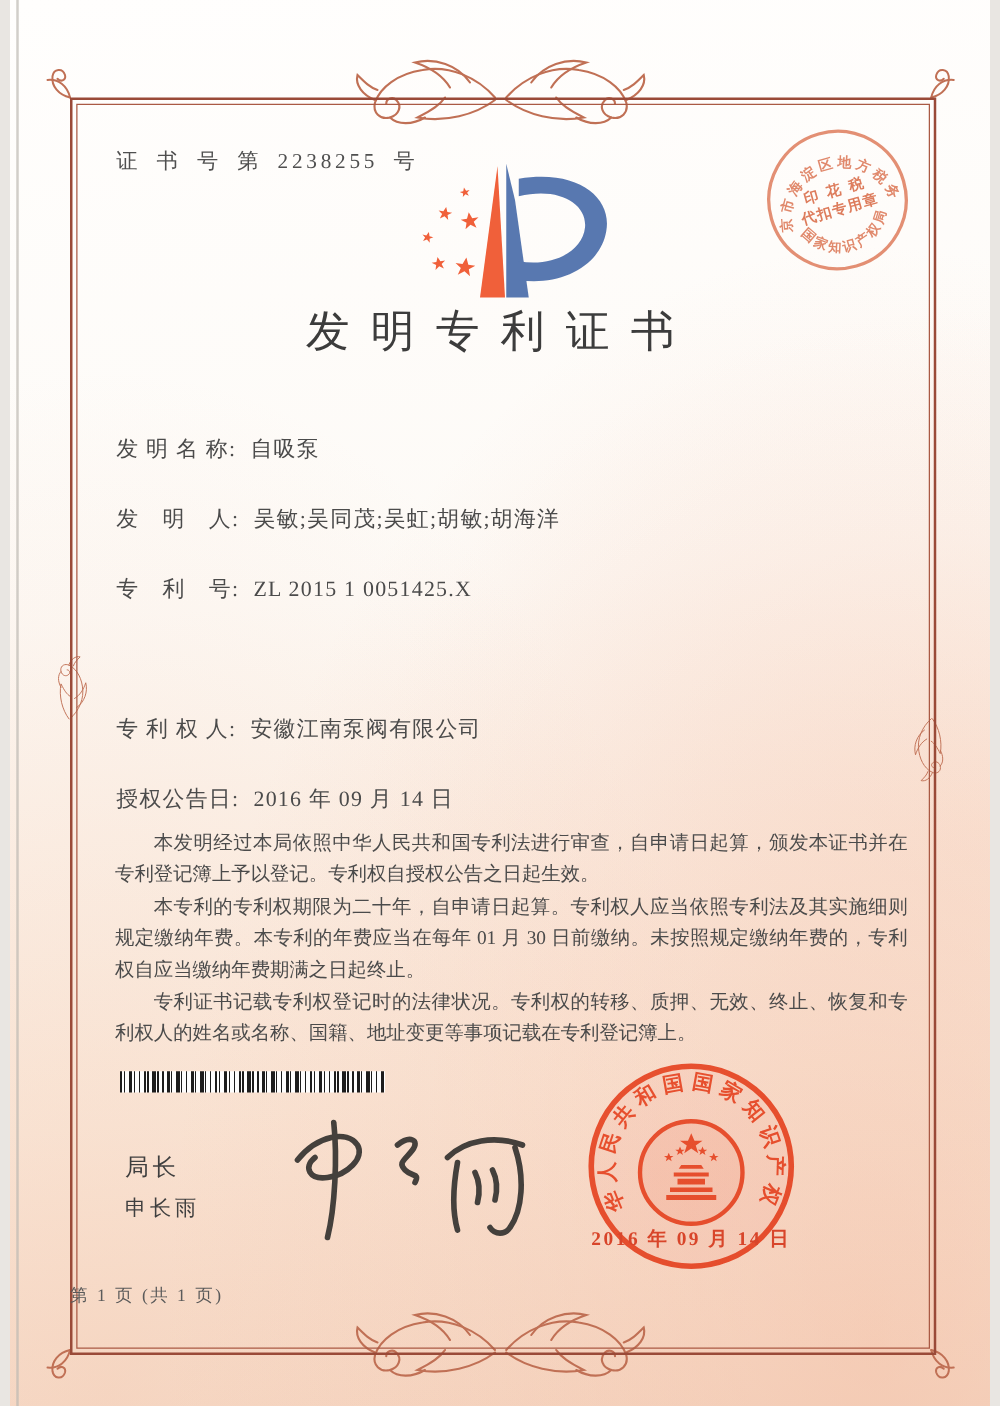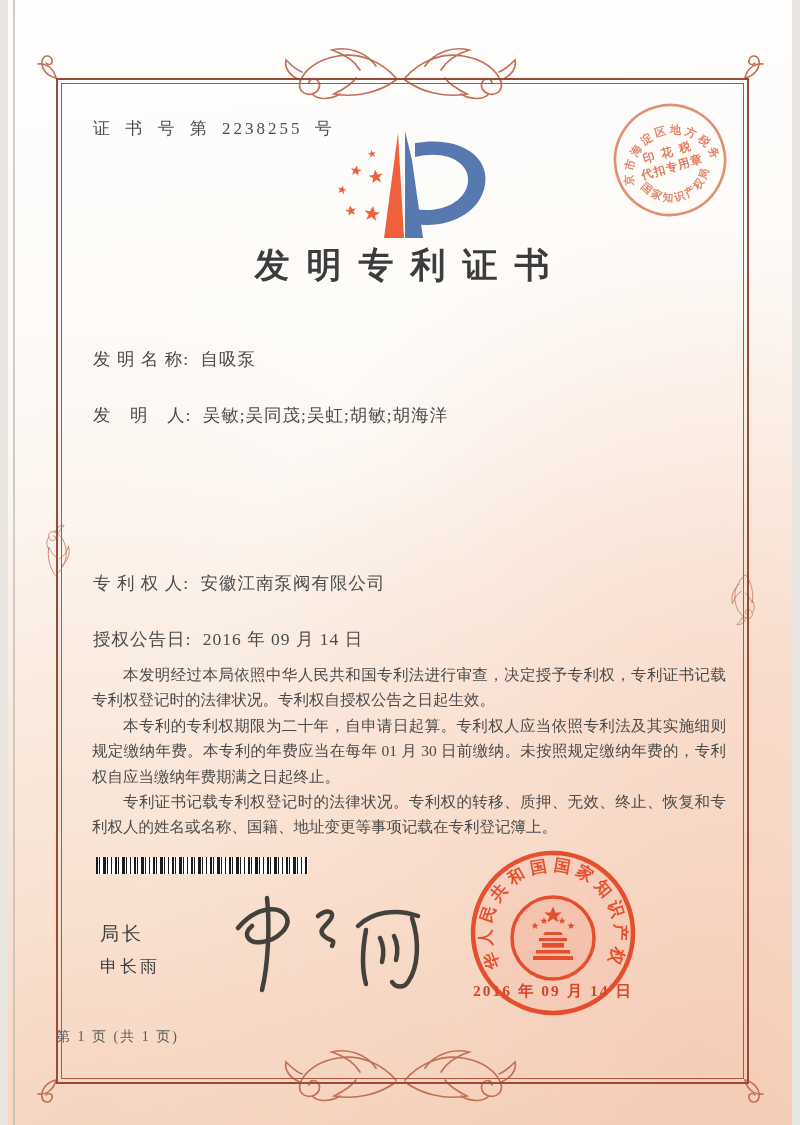--- a/index.html
+++ b/index.html
@@ -12,22 +12,22 @@
       linear-gradient(175deg,#fffefd 0%,#fdfaf6 42%,#faecdf 76%,#f5dcca 100%);
     font-family:"Liberation Serif","DejaVu Serif",serif;color:#4b4b4b;
   }
   .scan-edge{position:absolute;left:5px;top:0;bottom:0;width:2px;background:#bdb9b4;opacity:.7;}
   .frame{position:absolute;left:48px;top:78px;width:689px;height:1002px;border:2px solid #9a4a38;}
   .frame::after{content:'';position:absolute;inset:3px;border:1px solid #aa5a44;}
   .ornaments{position:absolute;left:0;top:0;pointer-events:none;}
   .cert-number{position:absolute;left:85px;top:117px;font-size:17px;letter-spacing:3px;word-spacing:5px;color:#4f4f4f;}
   .logo{position:absolute;left:312px;top:130px;width:176px;height:112px;}
   .tax-seal{position:absolute;left:604px;top:102px;width:116px;height:116px;transform:rotate(-16deg);opacity:.88;}
-  .title{position:absolute;left:48px;top:242px;width:689px;text-align:center;font-size:35px;font-weight:bold;
-         letter-spacing:17px;box-sizing:border-box;color:#3c3c3c;margin-left:10px;}
+  .title{position:absolute;left:48px;top:242px;width:689px;text-align:center;font-size:35px;font-weight:normal;
+         letter-spacing:17px;box-sizing:border-box;color:#3c3c3c;}
   .field{position:absolute;left:85px;font-size:17.5px;color:#4b4b4b;letter-spacing:1px;white-space:nowrap;}
   .field .lbl{margin-right:6px;}
   .paragraphs{position:absolute;left:84px;top:662px;width:634px;font-size:15.5px;line-height:25.4px;
               text-align:justify;color:#4b4b4b;}
   .paragraphs p{margin:0;text-indent:2em;}
   .barcode{position:absolute;left:88px;top:857px;width:212px;height:17px;background:
     repeating-linear-gradient(90deg,#1c1c1c 0 2px,#fdfdfd 2px 3px,#1c1c1c 3px 4px,#fdfdfd 4px 7px,
     #1c1c1c 7px 10px,#fdfdfd 10px 11px,#1c1c1c 11px 12px,#fdfdfd 12px 15px,#1c1c1c 15px 16px,#fdfdfd 16px 19px);}
   .director-title{position:absolute;left:92px;top:921px;font-size:19px;letter-spacing:3px;color:#3f3f3f;
                   font-family:Liberation Sans, sans-serif;}
@@ -121,31 +121,35 @@
   <div class="title">发明专利证书</div>
 
   <div class="field" style="top:347px">
     <span class="lbl">发 明 名 称:</span>
     <span>自吸泵</span>
   </div>
   <div class="field" style="top:403px">
     <span class="lbl">发　明　人:</span>
     <span>吴敏;吴同茂;吴虹;胡敏;胡海洋</span>
   </div>
+  <div class="field" style="top:459px">
+    <span class="lbl">专　利　号:</span>
+    <span>ZL 2015 1 0051425.X</span>
+  </div>
   <div class="field" style="top:571px">
     <span class="lbl">专 利 权 人:</span>
     <span>安徽江南泵阀有限公司</span>
   </div>
   <div class="field" style="top:627px">
     <span class="lbl">授权公告日:</span>
     <span>2016 年 09 月 14 日</span>
   </div>
 
   <div class="paragraphs">
-    <p>本发明经过本局依照中华人民共和国专利法进行审查，决定授予专利权，专利证书记载专利权登记时的法律状况。专利权自授权公告之日起生效。</p>
+    <p>本发明经过本局依照中华人民共和国专利法进行审查，自申请日起算，颁发本证书并在专利登记簿上予以登记。专利权自授权公告之日起生效。</p>
     <p>本专利的专利权期限为二十年，自申请日起算。专利权人应当依照专利法及其实施细则规定缴纳年费。本专利的年费应当在每年 01 月 30 日前缴纳。未按照规定缴纳年费的，专利权自应当缴纳年费期满之日起终止。</p>
     <p>专利证书记载专利权登记时的法律状况。专利权的转移、质押、无效、终止、恢复和专利权人的姓名或名称、国籍、地址变更等事项记载在专利登记簿上。</p>
   </div>
 
   <div class="barcode"></div>
 
   <div class="director-title">局长</div>
   <div class="director-name">申长雨</div>
 
   <svg class="signature" viewBox="0 0 224 112">

